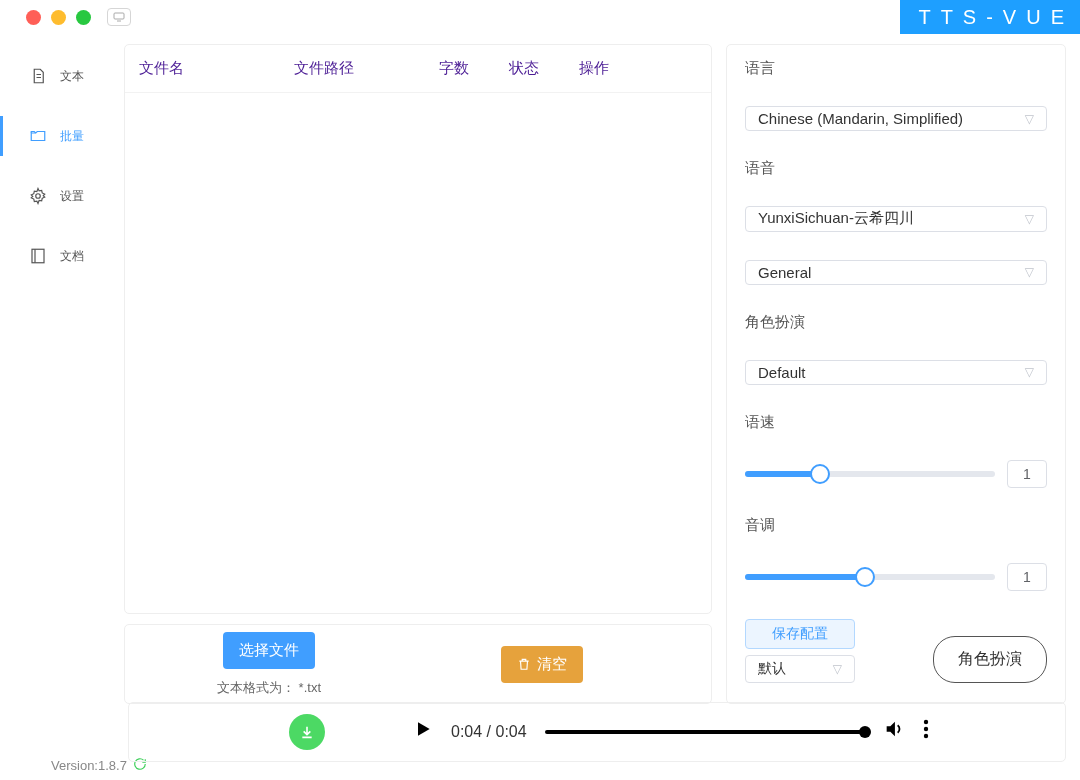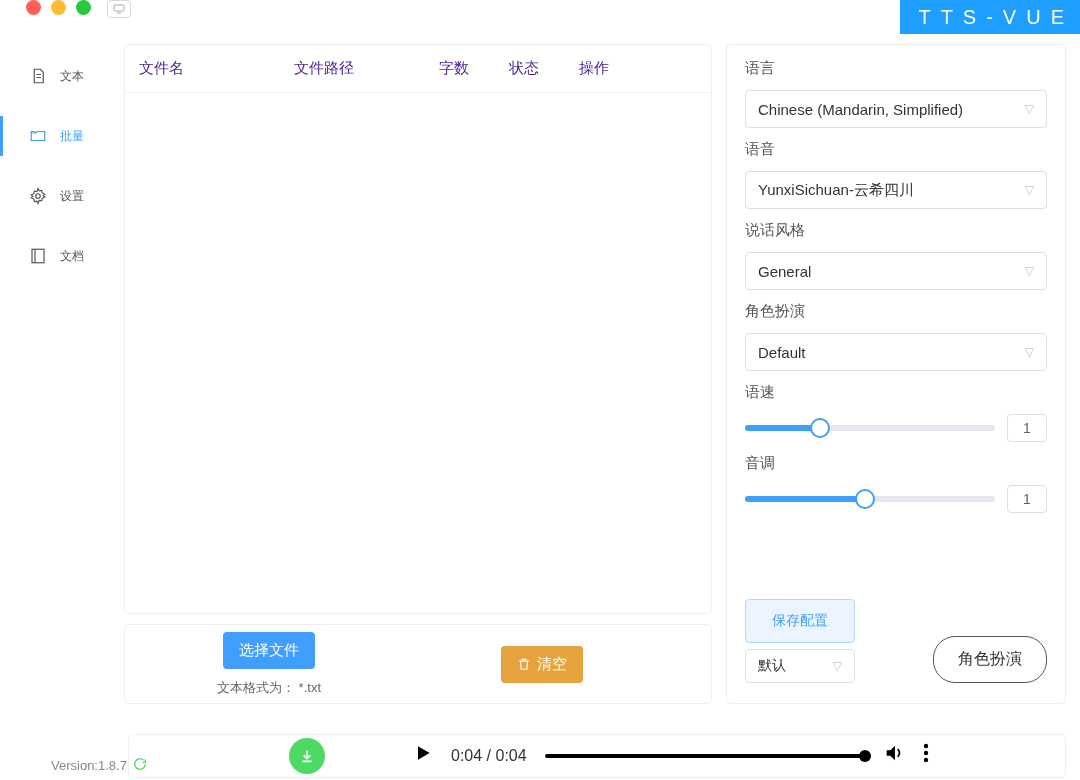--- a/index.html
+++ b/index.html
@@ -7,20 +7,21 @@
       font-family: -apple-system, "PingFang SC", "Microsoft YaHei", sans-serif;
       background: #fff;
       width: 1080px;
       height: 780px;
       overflow: hidden;
       position: relative;
     }
     .titlebar {
       height: 34px;
       display: flex;
+      align-items: center;
       padding-left: 26px;
       position: relative;
     }
     .traffic-lights { display: flex; gap: 10px; }
     .tl { width: 15px; height: 15px; border-radius: 50%; }
     .tl-red { background: #ff5f57; }
     .tl-yellow { background: #febc2e; }
     .tl-green { background: #28c840; }
     .tl-box {
       width: 24px; height: 18px;
@@ -152,21 +153,21 @@
     .btn-warning { background: #e6a23c; display:flex; align-items:center; gap:6px; margin-left:140px;}
     .hint { font-size: 13px; color: #666; }
 
     .panel-right {
       width: 340px;
       border: 1px solid #eee;
       border-radius: 5px;
       padding: 14px 18px;
       display: flex;
       flex-direction: column;
-      gap: 12px;
+      gap: 28px;
       max-height: 660px;
       justify-content: center;
     }
     .field-label { font-size: 15px; color: #555; }
     .select {
       border: 1px solid #dcdfe6;
       border-radius: 4px;
       height: 38px;
       display: flex;
       align-items: center;
@@ -223,41 +224,41 @@
       justify-content: space-between;
       gap: 12px;
       padding-bottom: 6px;
     }
     .save-config-group { display:flex; flex-direction:column; gap:6px; align-items:stretch; width: 110px;}
     .btn-save {
       background: #ecf5ff;
       color: #409eff;
       border: 1px solid #b3d8ff;
       border-radius: 4px;
-      padding: 12px 0;
+      padding: 5px 0;
       font-size: 14px;
       cursor: pointer;
     }
-    .select.small { height: 34px; font-size:14px; }
+    .select.small { height: 28px; font-size:14px; }
     .btn-start {
       border: 1px solid #555;
       background: #fff;
       color: #333;
       border-radius: 22px;
       padding: 12px 24px;
       font-size: 16px;
       cursor: pointer;
     }
 
     .player {
       position: absolute;
-      bottom: 2px;
+      bottom: 18px;
       left: 128px;
       right: 14px;
-      height: 44px;
+      height: 60px;
       border: 1px solid #eee;
       border-radius: 5px;
       display: flex;
       align-items: center;
       padding: 0 20px;
       gap: 18px;
     }
     .dl-btn {
       width: 36px;
       height: 36px;
@@ -382,21 +383,20 @@
         <span>Chinese (Mandarin, Simplified)</span>
         <span class="chevron">▽</span>
       </div>
 
       <div class="field-label">语音</div>
       <div class="select">
         <span>YunxiSichuan-云希四川</span>
         <span class="chevron">▽</span>
       </div>
 
-      <div class="field-label">说话风格</div>
       <div class="select">
         <span>General</span>
         <span class="chevron">▽</span>
       </div>
 
       <div class="field-label">角色扮演</div>
       <div class="select">
         <span>Default</span>
         <span class="chevron">▽</span>
       </div>

